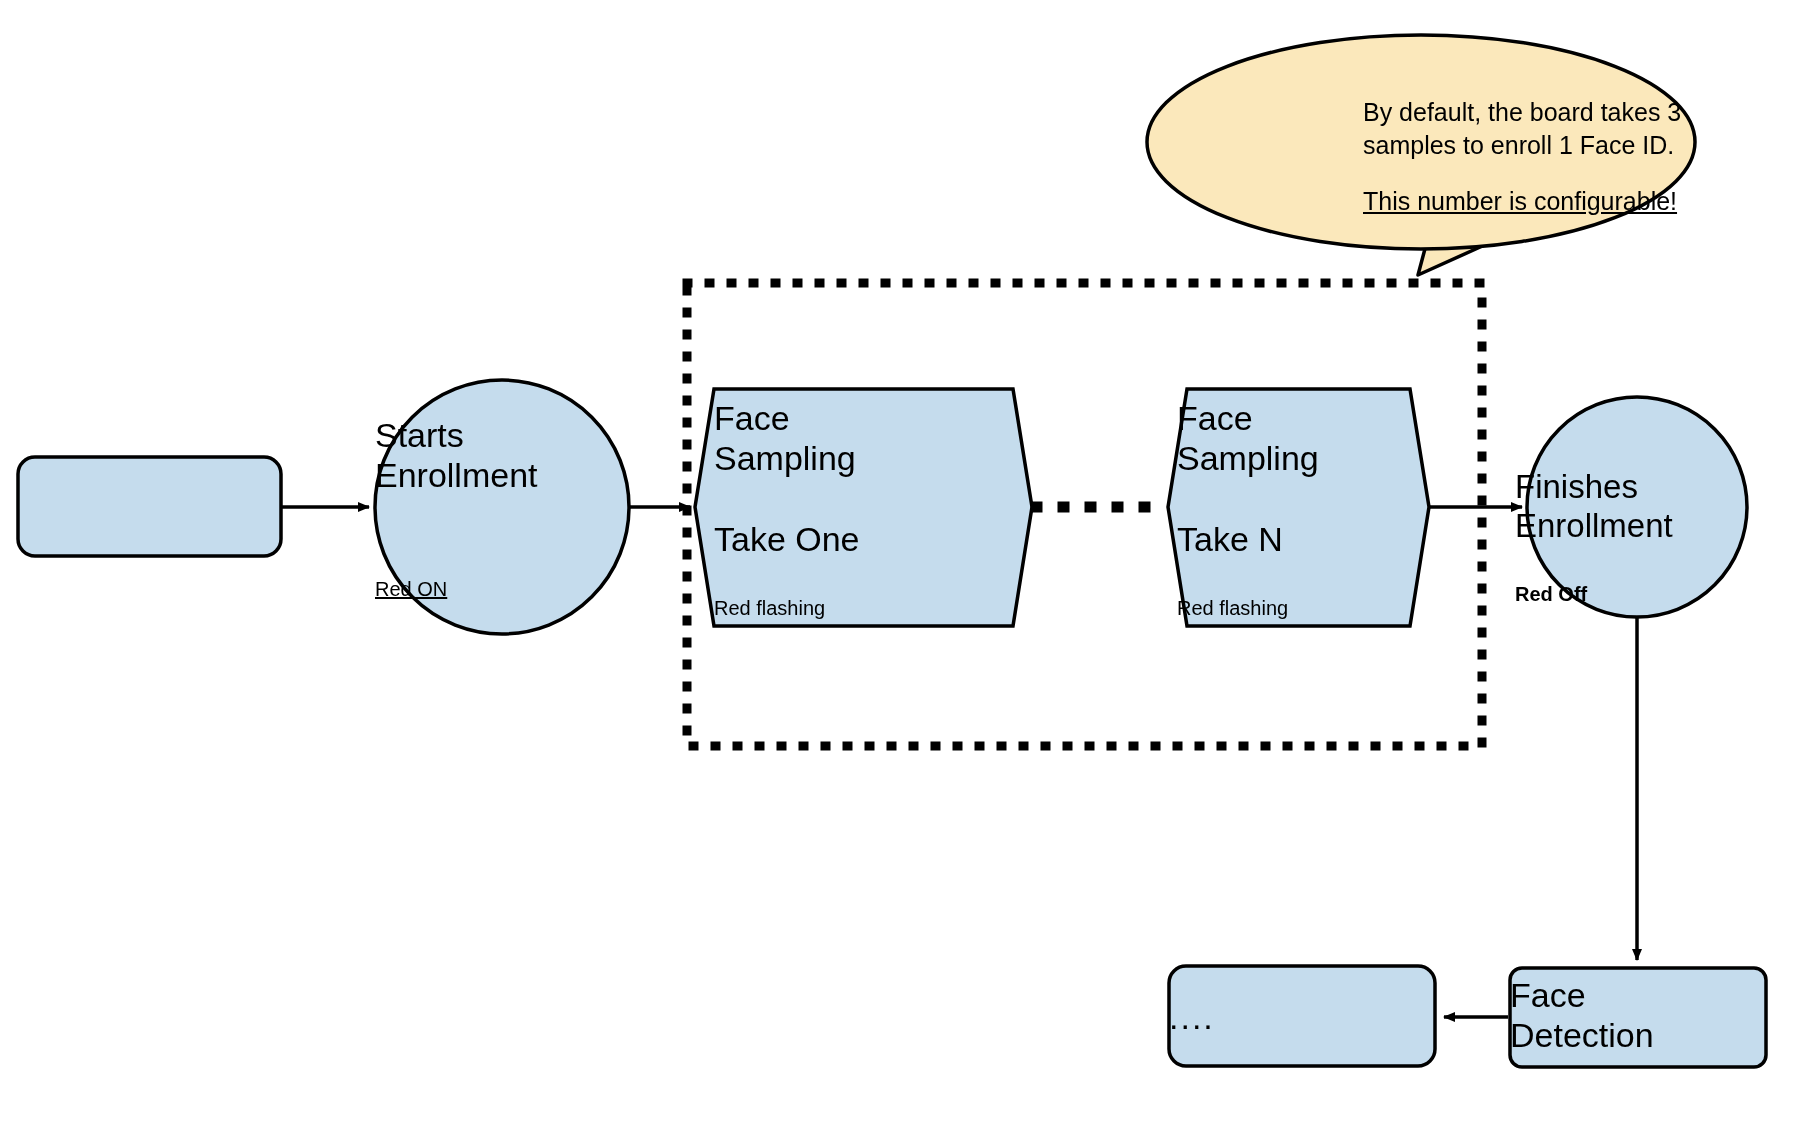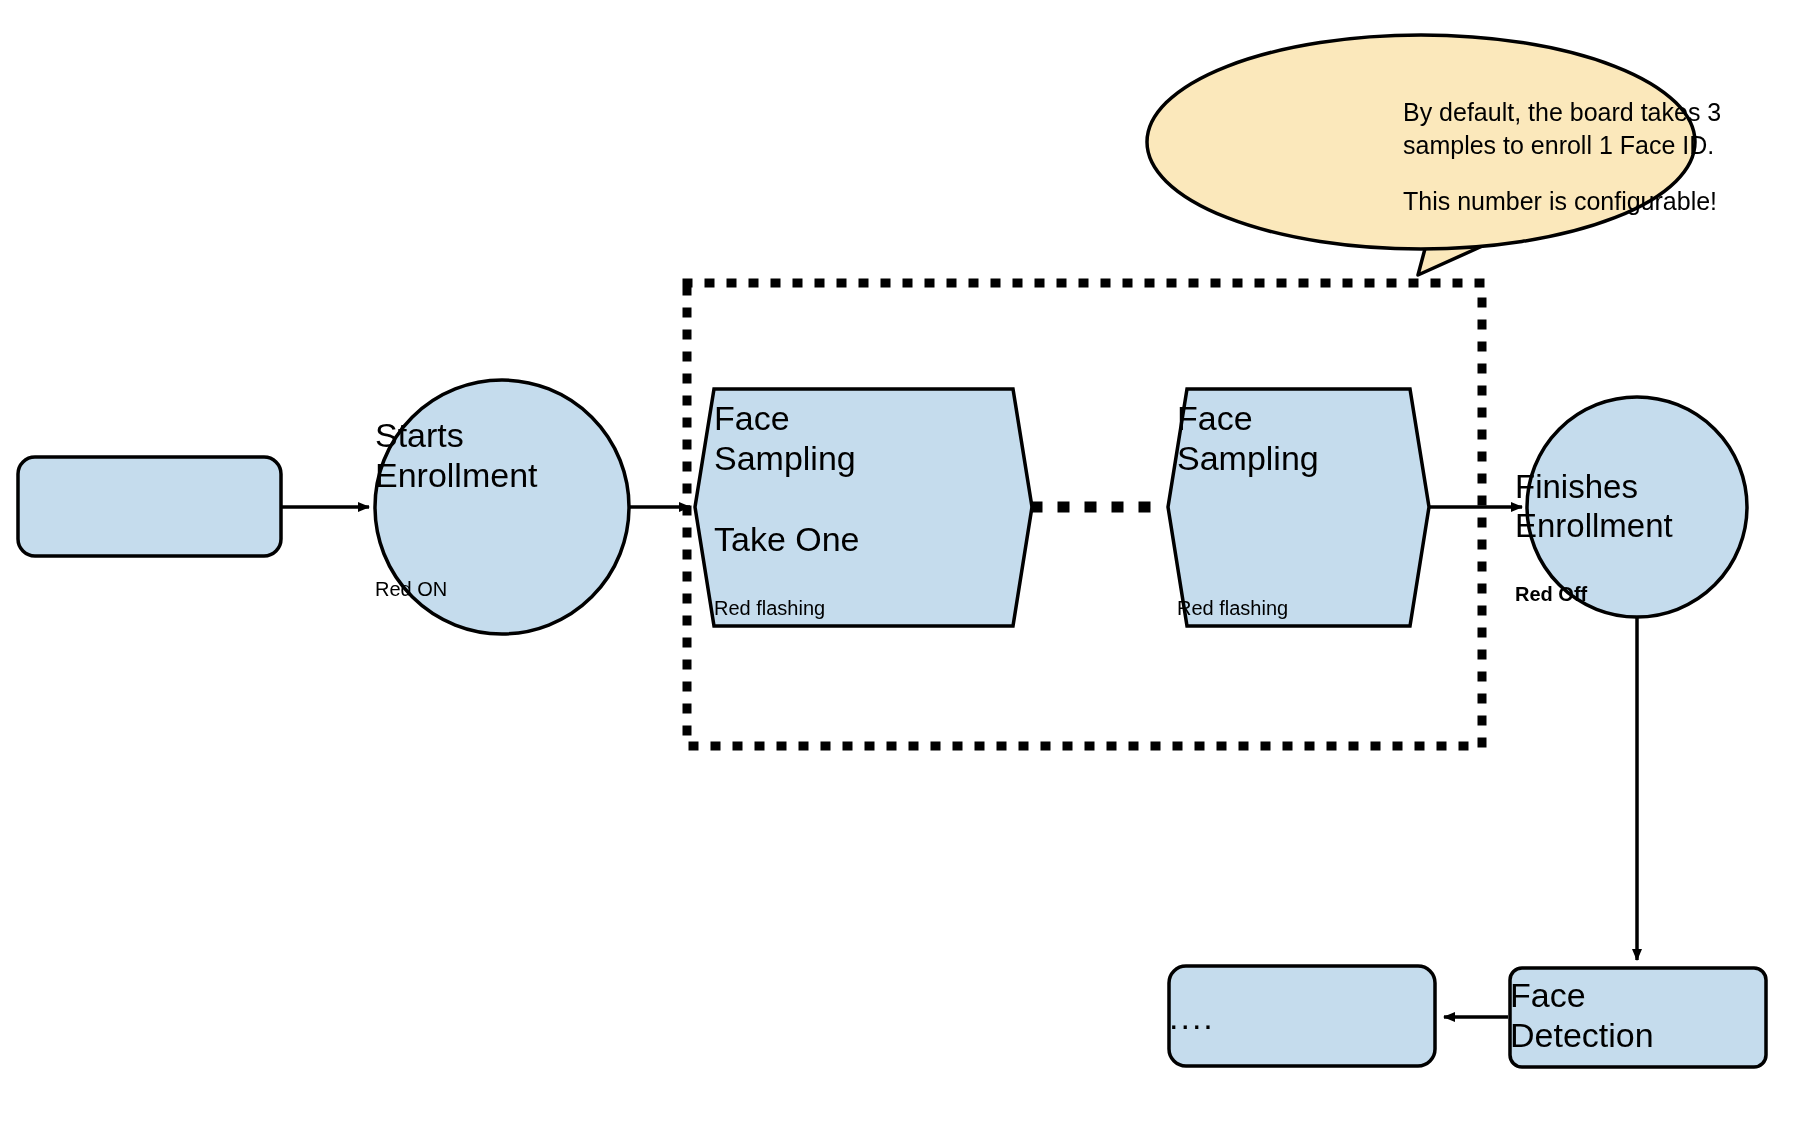--- a/index.html
+++ b/index.html
@@ -29,21 +29,21 @@
     position: absolute;
     text-align: left;
     line-height: 1.18;
     white-space: pre-line;
     pointer-events: none;
     color: #000;
   }
   .lbl-primary { font-size: 34px; }
   .lbl-primary-sm { font-size: 33px; }
   .lbl-sub { font-size: 20px; }
-  .lbl-callout { font-size: 25px; line-height: 1.30; text-align: left; margin-left: 40px; }
+  .lbl-callout { font-size: 25px; line-height: 1.30; text-align: left; }
   .lbl-dots { font-size: 34px; letter-spacing: 2px; }
 </style>
 </head>
 <body>
 
 <div id="canvas">
 
   <svg id="svg-layer" viewBox="0 0 1795 1128" xmlns="http://www.w3.org/2000/svg">
     <defs>
       <marker id="arrowhead" markerWidth="12" markerHeight="10" refX="11" refY="5" orient="auto" markerUnits="userSpaceOnUse">
@@ -80,44 +80,45 @@
     <line x1="1036" y1="507" x2="1166" y2="507" stroke="#000000" stroke-width="11" stroke-dasharray="1 26" stroke-linecap="square"></line>
 
     <path d="M1430,230 L1418,275 L1489,243 Z" fill="#fbe8bb" stroke="#000000" stroke-width="3.5" stroke-linejoin="round"></path>
     <ellipse cx="1421" cy="142" rx="274" ry="107" fill="#fbe8bb" stroke="#000000" stroke-width="3.5"></ellipse>
   </svg>
 
 
   <div class="node-label lbl-primary" style="left:375px; top:415px; width:254px;">Starts
 Enrollment</div>
 
-  <div class="node-label lbl-sub" style="left:375px; top:578px; width:254px;">Red ON</div>
+  <div class="node-label lbl-sub" style="left:375px; top:578px; width:254px;text-decoration:underline;">Red ON</div>
 
   <div class="node-label lbl-primary" style="left:714px; top:398px; width:299px;">Face
 Sampling</div>
 
   <div class="node-label lbl-primary" style="left:714px; top:519px; width:299px;">Take One</div>
 
   <div class="node-label lbl-sub" style="left:714px; top:597px; width:299px;">Red flashing</div>
 
   <div class="node-label lbl-primary" style="left:1177px; top:398px; width:250px;">Face
 Sampling</div>
 
+  <div class="node-label lbl-primary" style="left:1177px; top:519px; width:250px;">Take N</div>
 
   <div class="node-label lbl-sub" style="left:1177px; top:597px; width:250px;">Red flashing</div>
 
   <div class="node-label lbl-primary-sm" style="left:1515px; top:468px; width:244px;">Finishes
 Enrollment</div>
 
   <div class="node-label lbl-sub" style="left:1515px; top:583px; width:244px;font-weight:bold;">Red Off</div>
 
   <div class="node-label lbl-primary" style="left:1510px; top:975px; width:256px;">Face
 Detection</div>
 
   <div class="node-label lbl-dots" style="left:1169px; top:997px; width:266px;">....</div>
 
   <div class="node-label lbl-callout" style="left:1363px; top:96px; width:340px;">By default, the board takes 3</div>
 
   <div class="node-label lbl-callout" style="left:1363px; top:129px; width:340px;">samples to enroll 1 Face ID.</div>
 
-  <div class="node-label lbl-callout" style="left:1363px; top:185px; width:340px;">This number is configurable!</div>
+  <div class="node-label lbl-callout" style="left:1363px; top:185px; width:340px;text-decoration:underline;">This number is configurable!</div>
 
 </div>
 
 </body></html>

